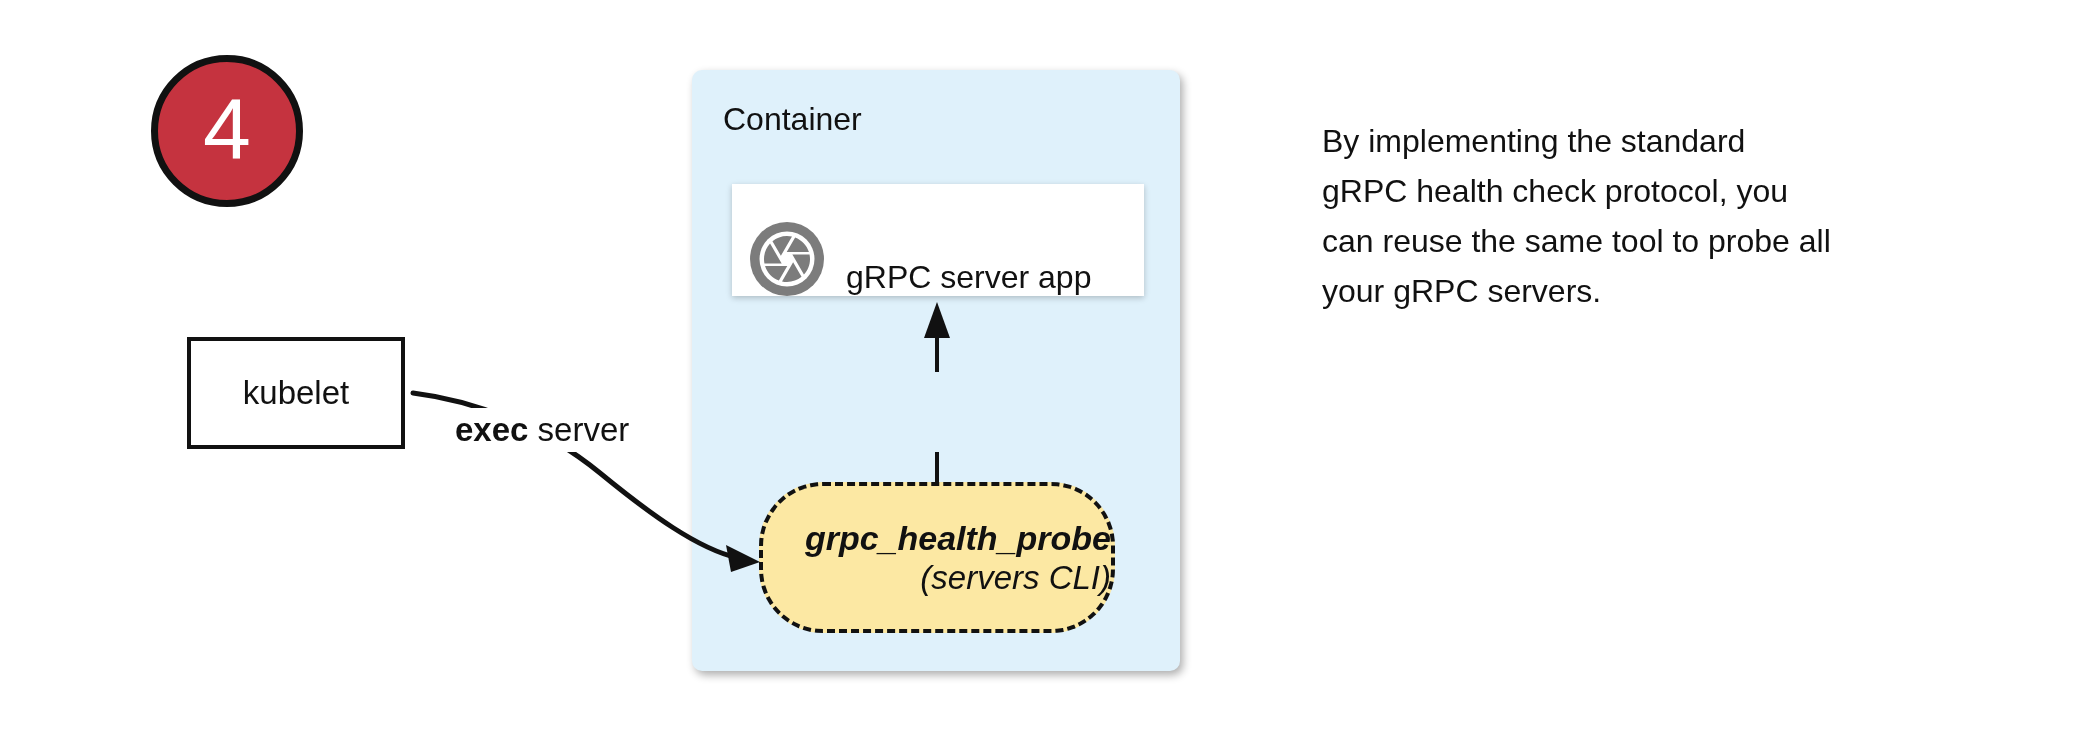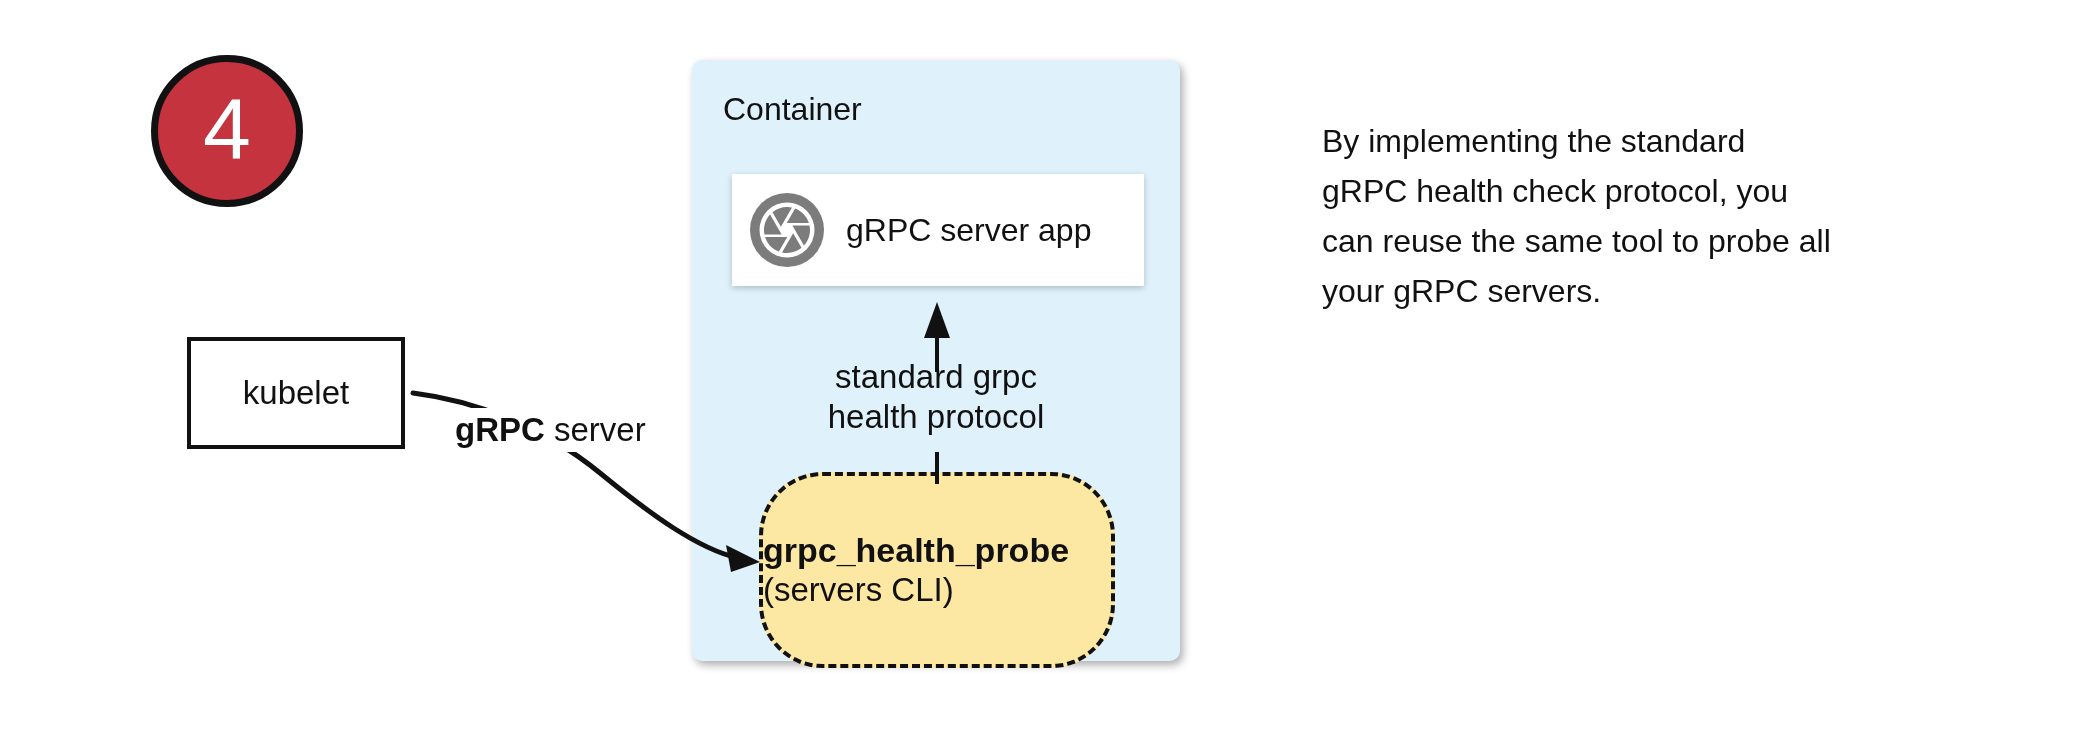--- a/index.html
+++ b/index.html
@@ -30,44 +30,45 @@
   
   .exec-label{
     position:absolute; left:447px; top:408px; z-index:6;
     background:#fff; padding:2px 8px;
     font-size:33px; line-height:40px; white-space:nowrap;
   }
   .exec-label b{ font-weight:bold; }
 
   
   .container-box{
-    position:absolute; left:692px; top:60px; width:488px; height:601px;
+    position:absolute; left:692px; top:70px; width:488px; height:601px;
     background:var(--container-bg,#DFF1FB); border-radius:10px;
     box-shadow:3px 4px 9px rgba(0,0,0,0.32); z-index:1;
   }
   .container-label{ position:absolute; left:31px; top:31px; font-size:32px; }
 
   .server-box{
     position:absolute; left:40px; top:114px; width:412px; height:112px;
     background:#fff; border-radius:0; box-shadow:0 2px 6px rgba(0,0,0,0.22);
-    display:flex; align-items:center;
+    display:flex; align-items:flex-end;
   }
   .server-box .icon{ width:74px; height:74px; margin-left:18px; flex:0 0 auto; }
   .server-box .label{ font-size:32px; margin-left:22px; white-space:nowrap; }
 
   .health-label{
     position:absolute; left:0; right:0; top:297px;
     text-align:center; font-size:33px; line-height:40px; white-space:pre-line;
   }
 
   .probe-pill{
-    position:absolute; left:67px; top:412px; width:356px; height:196px;
+    position:absolute; left:67px; top:412px; width:356px; height:151px;
     background:var(--probe-bg,#FCE8A3); border:4px dashed #111; border-radius:64px;
-    display:flex; flex-direction:column; align-items:flex-start; justify-content:center;
+    display:flex; flex-direction:column; align-items:flex-end; justify-content:center;
     text-align:center;
+    font-style:italic;
   }
   .probe-title{ font-size:34px; font-weight:bold; line-height:40px; white-space:nowrap; }
   .probe-sub{ font-size:33px; line-height:40px; white-space:nowrap; }
 
   
   .note{
     position:absolute; left:1322px; top:116px; width:560px;
     font-size:32px; line-height:50px; white-space:pre-line;
   }
 </style>
@@ -89,22 +90,20 @@
 
     <div class="server-box">
       <svg class="icon" viewBox="0 0 74 74" aria-hidden="true">
         <circle cx="37" cy="37" r="37" fill="#7C7C7C"></circle>
         <circle cx="37" cy="37" r="27.5" fill="#ffffff"></circle>
         <path transform="translate(9.4 9.4) scale(2.3)" fill="#7C7C7C" d="M9.4 10.5l4.77-8.26C13.47 2.09 12.75 2 12 2c-2.4 0-4.6.85-6.32 2.25l3.66 6.35.06-.1zM21.54 9c-.92-2.92-3.15-5.26-6-6.34L11.88 9h9.66zm.26 1h-7.49l.29.5 4.76 8.25C21 16.97 22 14.61 22 12c0-.69-.07-1.35-.2-2zM8.54 12l-3.9-6.75C3.01 7.03 2 9.39 2 12c0 .69.07 1.35.2 2h7.49l-1.15-2zm-6.08 3c.92 2.92 3.15 5.26 6 6.34L12.12 15H2.46zm11.27 0l-3.9 6.76c.7.15 1.42.24 2.17.24 2.4 0 4.6-.85 6.32-2.25l-3.66-6.35-.93 1.6z"></path>
       </svg>
       <span class="label">gRPC server app</span>
     </div>
 
-    <div class="health-label">standard grpc
-health protocol</div>
 
     <div class="probe-pill" id="probePill" style="--probe-bg: #FCE8A3;">
       <div class="probe-title">grpc_health_probe</div>
       <div class="probe-sub">(servers CLI)</div>
     </div>
   </div>
 
   <svg class="overlay" aria-hidden="true">
 
     <g>
@@ -113,21 +112,21 @@
     </g>
 
     <g>
       <line x1="937" y1="337" x2="937" y2="372" stroke="#111" stroke-width="4"></line>
       <line x1="937" y1="452" x2="937" y2="484" stroke="#111" stroke-width="4"></line>
       <polygon points="937,302 924,338 950,338" fill="#111"></polygon>
     </g>
   </svg>
 
   <div class="exec-label">
-    <b>gRPC</b><span> server</span>
+    <b>exec</b><span> server</span>
   </div>
 
   <div class="note">By implementing the standard
 gRPC health check protocol, you
 can reuse the same tool to probe all
 your gRPC servers.</div>
 
 </div>
 
 </body></html>

